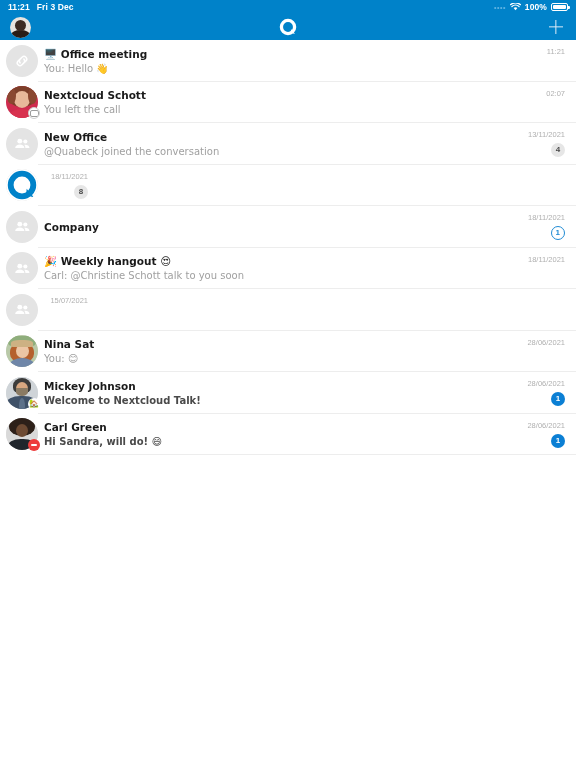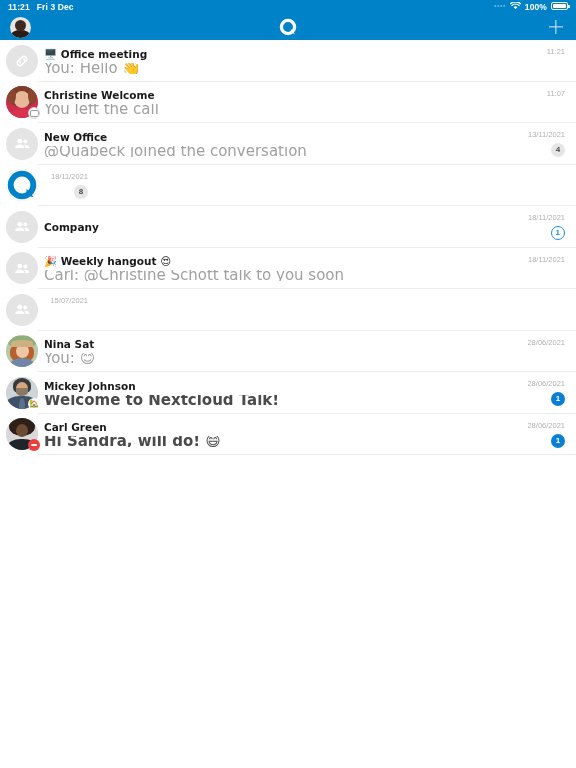--- a/index.html
+++ b/index.html
@@ -17,21 +17,21 @@
     display: flex;
     align-items: center;
     padding: 0 8px;
     color: #ffffff;
     font-size: 8.5px;
     font-weight: bold;
     letter-spacing: .1px;
   }
   .sb-left { display: flex; align-items: center; gap: 7px; }
   .sb-spacer { flex: 1; }
-  .sb-right { display: flex; align-items: flex-start; gap: 4px; }
+  .sb-right { display: flex; align-items: center; gap: 4px; }
   .sb-dots {
     display: inline-block;
     color: #5fb4e3;
     font-size: 7px;
     letter-spacing: .5px;
   }
   .wifi-icon { display:block; }
   .batt {
     width: 17px; height: 8px;
     border: 1px solid #ffffff;
@@ -185,21 +185,21 @@
   .title {
     font-size: 10.5px;
     font-weight: bold;
     color: #1a1a1a;
     white-space: nowrap;
     overflow: hidden;
     text-overflow: ellipsis;
     line-height: 12px;
   }
   .subtitle {
-    font-size: 15px;
+    font-size: 10px;
     color: #a0a0a0;
     white-space: nowrap;
     overflow: hidden;
     text-overflow: ellipsis;
     line-height: 11px;
   }
   .subtitle.strong { color: #4a4a4a; font-weight: bold; }
 
   .meta {
     flex: 0 0 auto;
@@ -298,25 +298,25 @@
             <span class="hair" style="left:2px;top:-1px;width:28px;height:22px;background:#7d3f2a;border-radius:50% 50% 45% 45%"></span>
             <span class="face" style="left:8px;top:5px;width:16px;height:17px;background:#e8b89a"></span>
             <span class="hair" style="left:1px;top:2px;width:9px;height:16px;background:#8a4730;border-radius:50%"></span>
             <span class="hair" style="left:22px;top:2px;width:9px;height:16px;background:#8a4730;border-radius:50%"></span>
             <span class="face" style="left:4px;bottom:-3px;width:24px;height:12px;background:#d8324f;border-radius:50% 50% 0 0"></span>
           </span>
         </div>
         <span class="status-dot bubble"></span>
       </div>
       <div class="texts">
-        <div class="title emoji">Christine Welcome</div>
+        <div class="title emoji">Nextcloud Schott</div>
         <div class="subtitle emoji">You left the call</div>
       </div>
       <div class="meta">
-        <div class="time">11:07</div>
+        <div class="time">02:07</div>
         <div class="badge empty"></div>
       </div>
     </div>
     <div class="row">
       <div class="avatar-wrap">
         <div class="avatar">
           <svg width="19" height="19" viewBox="0 0 24 24">
             <circle cx="8.6" cy="9" r="3.1" fill="#ffffff"></circle>
             <circle cx="15.6" cy="9.4" r="2.6" fill="#ffffff"></circle>
             <path d="M2.8 17.8c0-3 2.6-4.6 5.8-4.6s5.8 1.6 5.8 4.6z" fill="#ffffff"></path>

